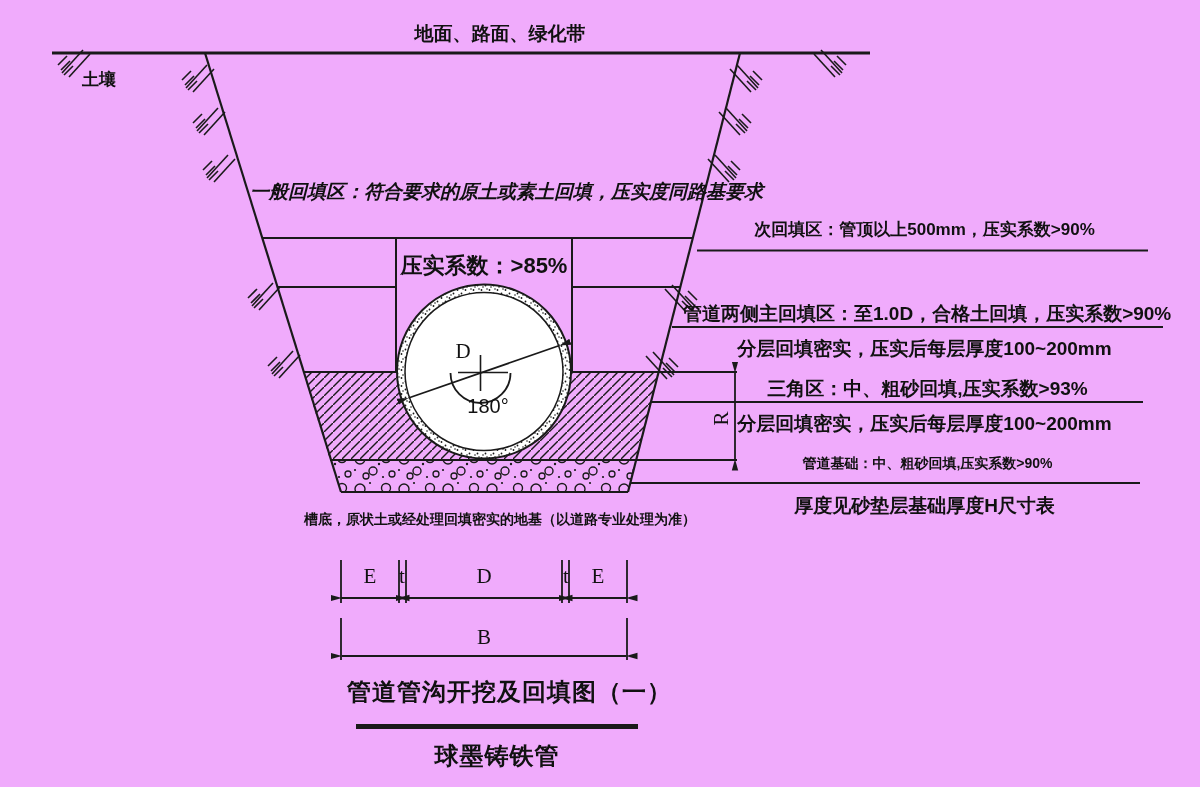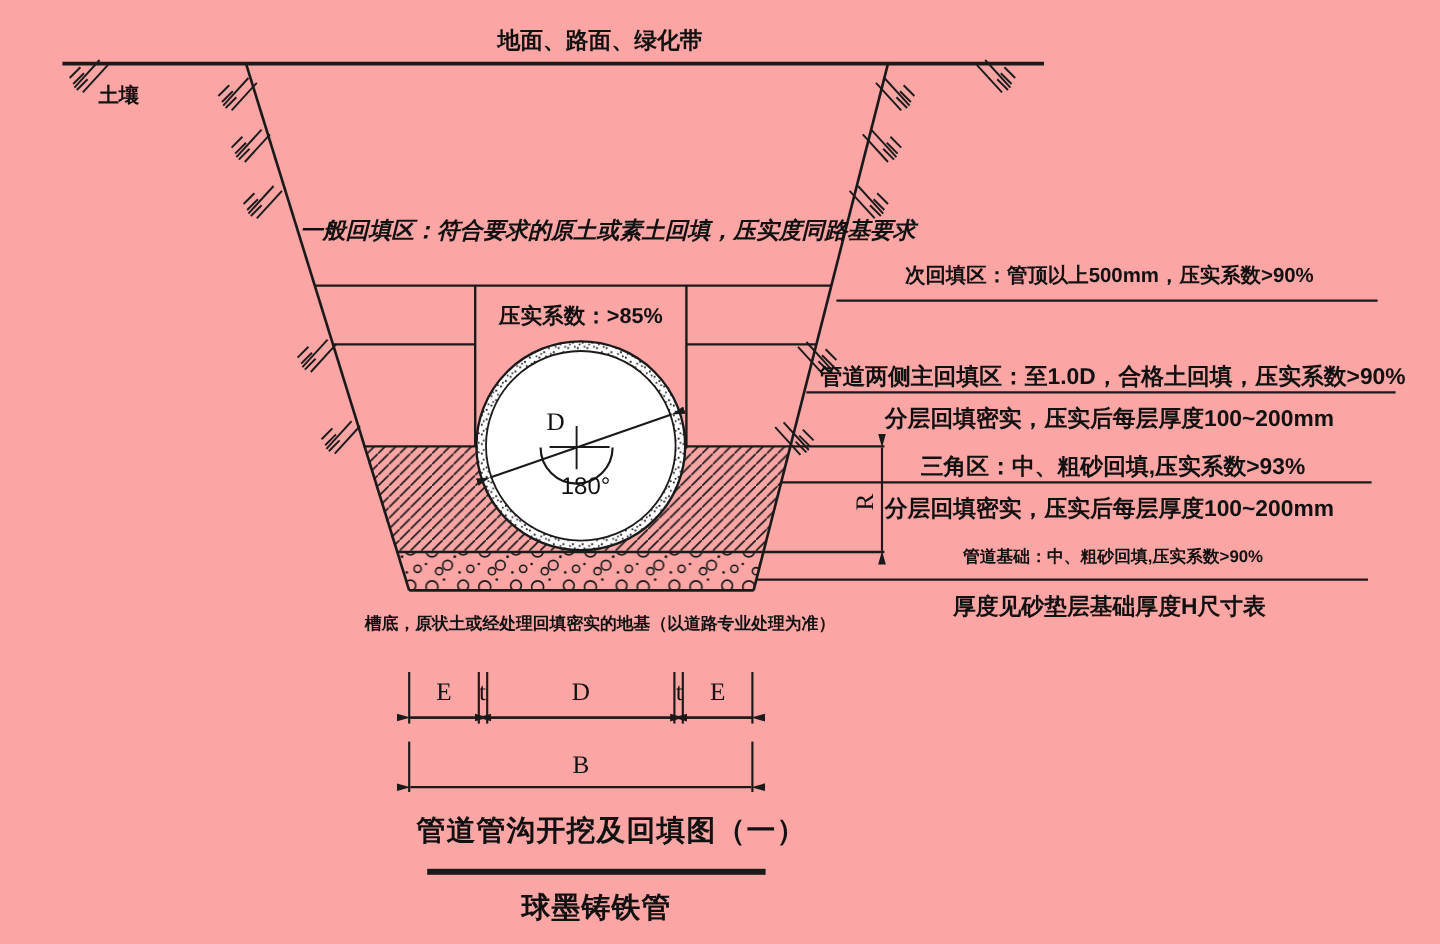--- a/index.html
+++ b/index.html
@@ -1,16 +1,16 @@
 <!DOCTYPE html>
 <html><head>
 <meta charset="utf-8">
 <style>
   html,body{margin:0;padding:0;background:#ffffff;}
-  .canvas{position:relative;width:1200px;height:787px;background:#fca5a5;overflow:hidden;
+  .canvas{position:relative;width:1200px;height:787px;background:#f0abfc;overflow:hidden;
           font-family:"Liberation Sans",sans-serif;color:#111;}
   svg{position:absolute;left:0;top:0;}
   .lbl{position:absolute;white-space:nowrap;color:#111;}
   .cn{font-weight:700;font-family:"Liberation Sans",sans-serif;}
   .ctr{text-align:center;}
   .dimletter{font-family:"Liberation Serif",serif;font-weight:400;font-size:21px;}
   .thin{font-weight:400;}
   .title{font-size:24px;letter-spacing:1px;}
   .rrot{transform:rotate(-90deg);transform-origin:center center;}
 </style>
@@ -115,21 +115,21 @@
     <line x1="627" y1="618" x2="627" y2="660" stroke="#1a1a1a" stroke-width="1.8"></line>
     <line x1="342" y1="656" x2="626" y2="656" stroke="#1a1a1a" stroke-width="1.8" marker-start="url(#ah)" marker-end="url(#ah)"></line>
 
     <rect x="356" y="724" width="282" height="5" fill="#1a1a1a"></rect>
   </svg>
 
   <div class="lbl cn ctr" style="left:350px;top:21px;width:300px;font-size:19px;">地面、路面、绿化带</div>
   <div class="lbl cn" style="left:82px;top:68px;font-size:17px;">土壤</div>
 
   <div class="lbl cn ctr" style="left:250px;top:179px;width:470px;font-size:19px;font-style:italic;">一般回填区：符合要求的原土或素土回填，压实度同路基要求</div>
-  <div class="lbl cn ctr" style="left:398px;top:251px;width:172px;font-size:18px;">压实系数：&gt;85%</div>
+  <div class="lbl cn ctr" style="left:398px;top:251px;width:172px;font-size:22px;">压实系数：&gt;85%</div>
 
   <div class="lbl dimletter ctr" style="left:448px;top:339px;width:30px;">D</div>
   <div class="lbl thin ctr" style="left:455px;top:395px;width:66px;font-size:20px;">180°</div>
 
   <div class="lbl cn ctr" style="left:697px;top:218px;width:455px;font-size:17px;">次回填区：管顶以上500mm，压实系数&gt;90%</div>
   <div class="lbl cn ctr" style="left:683px;top:301px;width:483px;font-size:19px;">管道两侧主回填区：至1.0D，合格土回填，压实系数&gt;90%</div>
   <div class="lbl cn ctr" style="left:697px;top:336px;width:455px;font-size:19px;">分层回填密实，压实后每层厚度100~200mm</div>
   <div class="lbl cn ctr" style="left:700px;top:376px;width:455px;font-size:19px;">三角区：中、粗砂回填,压实系数&gt;93%</div>
   <div class="lbl cn ctr" style="left:697px;top:411px;width:455px;font-size:19px;">分层回填密实，压实后每层厚度100~200mm</div>
   <div class="lbl cn ctr" style="left:700px;top:455px;width:455px;font-size:14px;">管道基础：中、粗砂回填,压实系数&gt;90%</div>

